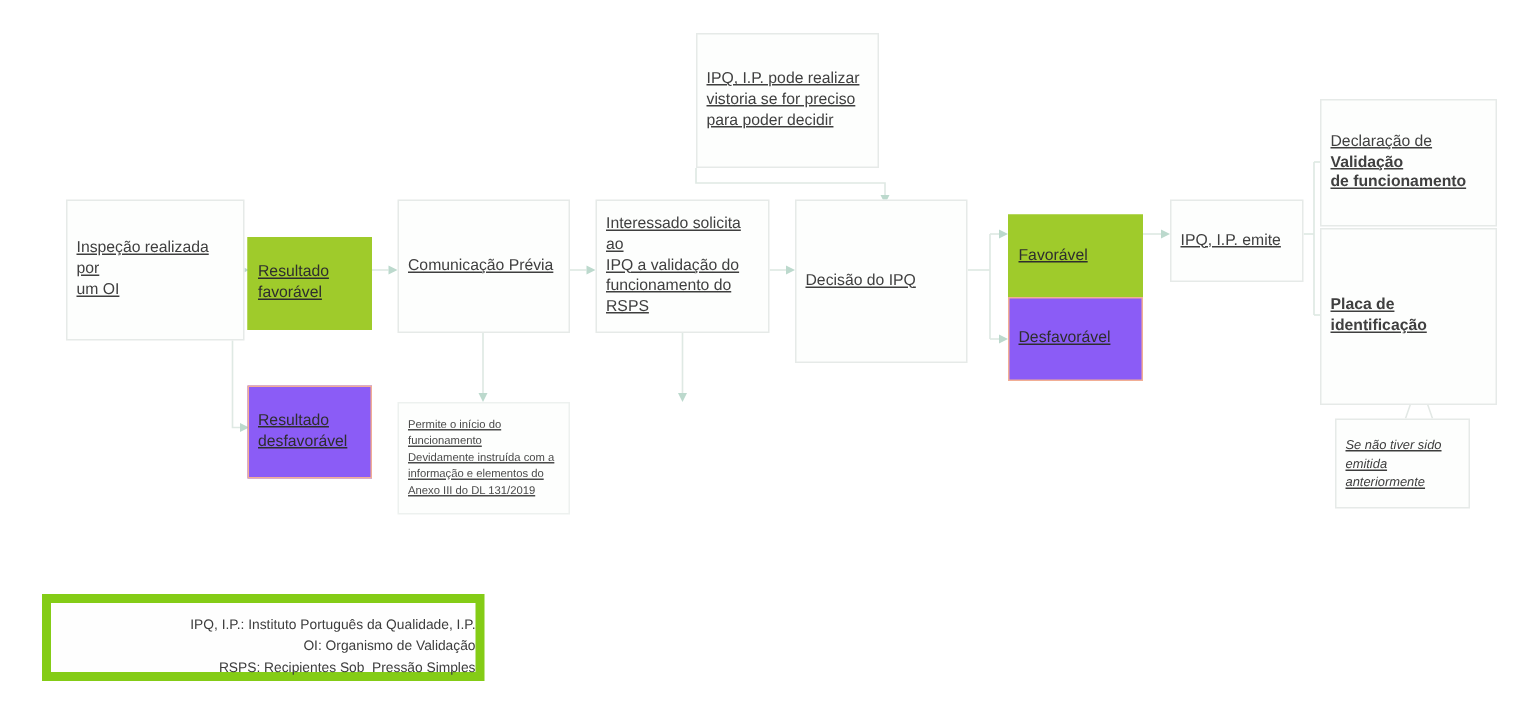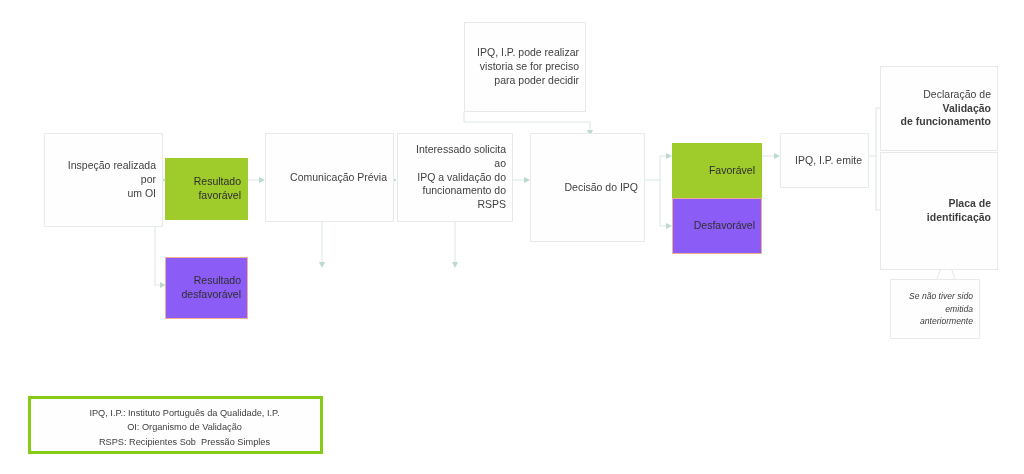--- a/index.html
+++ b/index.html
@@ -17,25 +17,26 @@
     height: 474px;
     background: #ffffff;
     overflow: hidden;
   }
   .box {
     position: absolute;
     box-sizing: border-box;
     display: flex;
     align-items: center;
     justify-content: center;
-    text-align: right;
+    text-align: left;
     line-height: 1.32;
     border: 1px solid #e6eae8;
     background: #fdfefd;
     color: #3f3f3f;
+    text-decoration: underline;
   }
   .box .txt {
     display: block;
     width: 100%;
     padding: 0 6px;
     box-sizing: border-box;
     white-space: pre-line;
   }
   .main-box {
     font-size: 10.5px;
@@ -60,27 +61,27 @@
   .callout-box {
     font-size: 8.6px;
     font-style: italic;
     line-height: 1.45;
     color: #3d3d3d;
     border: 1px solid #e6eae8;
   }
   .legend-box {
     position: absolute;
     box-sizing: border-box;
-    border: 3px solid #84cc16;
+    border: 6px solid #84cc16;
     background: #fefefe;
     font-size: 9.2px;
     line-height: 1.55;
     color: #3d3d3d;
     padding: 7px 0 7px 18px;
-    text-align: center;
+    text-align: right;
   }
   .legend-box div { white-space: pre; }
   .bold { font-weight: bold; }
   svg.wires {
     position: absolute;
     left: 0;
     top: 0;
     width: 1024px;
     height: 474px;
     pointer-events: none;
@@ -158,21 +159,21 @@
   <div class="box main-box green" style="left:165px; top:146px; width:83px; height:62px;">
     <span class="txt">Resultado
 favorável</span>
   </div>
 
   <div class="box main-box salmon" style="left:165px; top:257px; width:83px; height:62px;">
     <span class="txt">Resultado
 desfavorável</span>
   </div>
 
-  <div class="box main-box" style="left:265px; top:133px; width:129px; height:89px;">
+  <div class="box main-box" style="left:265px; top:133px; width:115px; height:89px;">
     <span class="txt">Comunicação Prévia</span>
   </div>
 
   <div class="box main-box" style="left:397px; top:133px; width:116px; height:89px;">
     <span class="txt">Interessado solicita ao
 IPQ a validação do
 funcionamento do RSPS</span>
   </div>
 
   <div class="box main-box" style="left:464px; top:22px; width:122px; height:90px;">
@@ -205,20 +206,27 @@
   <div class="box main-box" style="left:880px; top:152px; width:118px; height:118px;">
     <span class="txt bold">Placa de identificação</span>
   </div>
 
   <div class="box callout-box" style="left:890px; top:279px; width:90px; height:60px;">
     <span class="txt">Se não tiver sido
 emitida
 anteriormente</span>
   </div>
 
+  <div class="box note-box" style="left:265px; top:268px; width:115px; height:75px;">
+    <span class="txt">Permite o início do
+funcionamento
+Devidamente instruída com a
+informação e elementos do
+Anexo III do DL 131/2019</span>
+  </div>
 
 
   <div class="legend-box" style="left:28px; top:396px; width:295px; height:58px;">
     <div>IPQ, I.P.: Instituto Português da Qualidade, I.P.</div>
     <div>OI: Organismo de Validação</div>
     <div>RSPS: Recipientes Sob  Pressão Simples</div>
   </div>
 
 </div>
 

